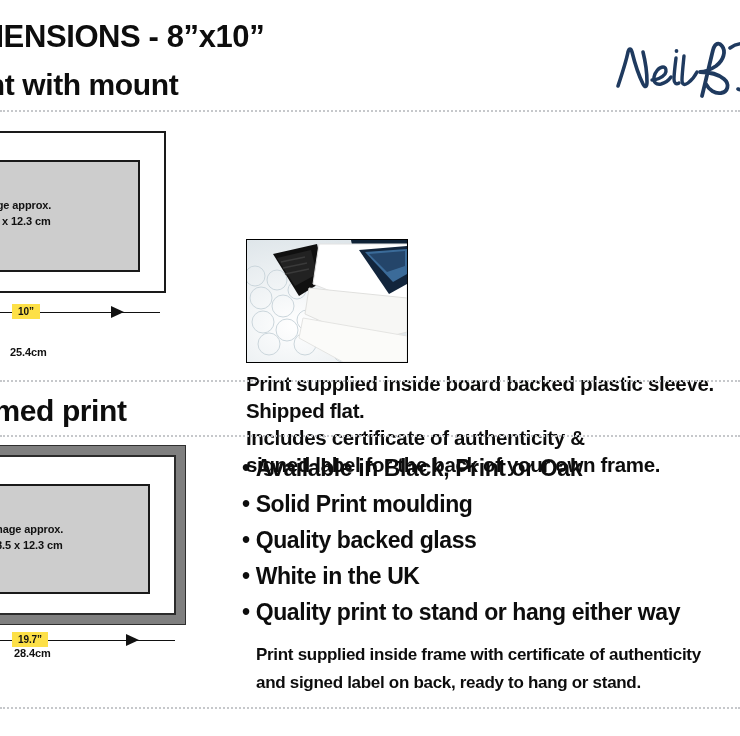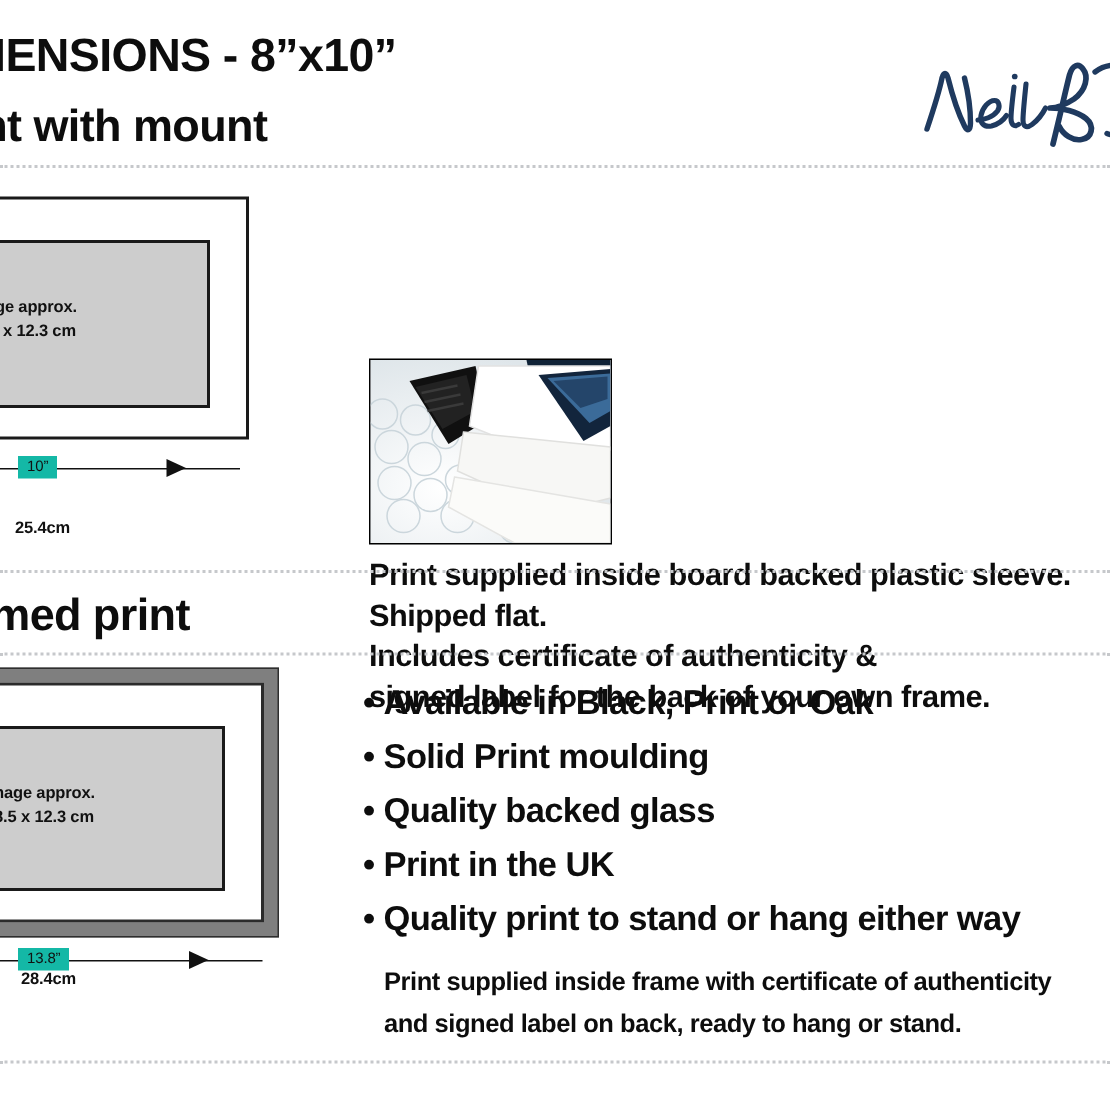--- a/index.html
+++ b/index.html
@@ -120,22 +120,22 @@
     top: 2px;
     width: 0; height: 0;
     border-top: 6px solid transparent;
     border-bottom: 6px solid transparent;
     border-left: 13px solid #111;
   }
   .dim-val {
     position: absolute;
     top: 0px;
     font-size: 10px;
-    font-weight: normal;
-    background: #14b8a6;
+    font-weight: bold;
+    background: #fde047;
     padding: 0 6px;
     line-height: 15px;
     letter-spacing: -0.1px;
   }
   .dim-val2 {
     position: absolute;
     top: 15px;
     font-size: 11px;
     font-weight: bold;
     letter-spacing: -0.1px;
@@ -360,29 +360,29 @@
           <div>Image approx.</div>
           <div>18.5 x 12.3 cm</div>
         </div>
       </div>
     </div>
   </div>
 
   <div class="dim dim2">
     <div class="dim-line"></div>
     <div class="dim-arrow"></div>
-    <div class="dim-val">13.8”</div>
+    <div class="dim-val">19.7”</div>
     <div class="dim-val2">28.4cm</div>
   </div>
 
   <div class="bullets">
     <div class="bullet"><span class="dot">•</span><span>Available in Black, Print or Oak</span></div>
     <div class="bullet"><span class="dot">•</span><span>Solid Print moulding</span></div>
     <div class="bullet"><span class="dot">•</span><span>Quality backed glass</span></div>
-    <div class="bullet"><span class="dot">•</span><span>Print in the UK</span></div>
+    <div class="bullet"><span class="dot">•</span><span>White in the UK</span></div>
     <div class="bullet"><span class="dot">•</span><span>Quality print to stand or hang either way</span></div>
   </div>
 </div>
 
 <div class="foot-text">
   <div>Print supplied inside frame with certificate of authenticity</div>
   <div>and signed label on back, ready to hang or stand.</div>
 </div>
 
 <div class="divider d4"></div>

